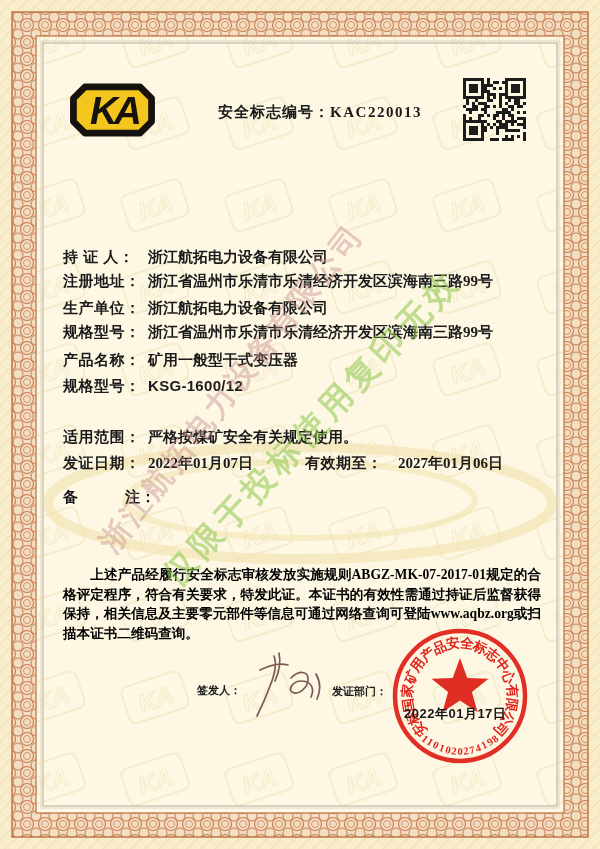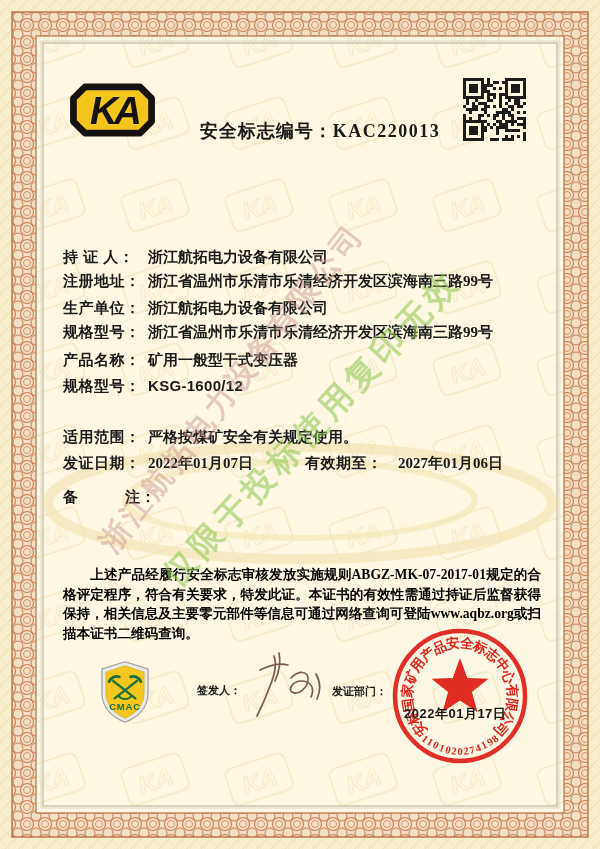--- a/index.html
+++ b/index.html
@@ -1,21 +1,21 @@
 <!DOCTYPE html>
 <html><head>
 <meta charset="utf-8">
 <style>
   html,body{margin:0;padding:0;background:#e9e2cf;}
   .page{position:relative;width:600px;height:849px;margin:0 auto;overflow:hidden;
         background:#f8eecb;font-family:"Liberation Sans",sans-serif;color:#1a1a1a;}
   .bg-svg{position:absolute;left:0;top:0;z-index:0;}
   .content{position:absolute;inset:0;z-index:2;}
   .certno{position:absolute;left:160px;top:103px;width:320px;text-align:center;
-          font-size:18px;font-weight:bold;letter-spacing:1px;margin-top:16px;}
+          font-size:15px;font-weight:bold;letter-spacing:1px;}
   .certno .num{font-family:"Liberation Serif",serif;font-weight:bold;letter-spacing:1.5px;}
   .title{position:absolute;left:0;top:177px;width:100%;text-align:center;
          font-family:"Liberation Serif",serif;font-weight:900;font-size:31px;letter-spacing:2px;color:#131313;}
   .row{position:absolute;left:63px;right:56px;display:flex;align-items:baseline;line-height:17px;}
   .flabel{flex:0 0 85px;font-weight:bold;font-size:15px;letter-spacing:.5px;white-space:nowrap;}
   .flabel.wide{flex:0 0 184px;}
   .fvalue{font-family:"Liberation Serif",serif;font-weight:bold;font-size:15px;white-space:nowrap;}
   .fvalue.latin{font-family:"Liberation Sans",sans-serif;font-weight:bold;letter-spacing:.3px;}
   .dates-row{position:absolute;left:63px;top:454px;right:56px;height:18px;}
   .dates-row span{position:absolute;white-space:nowrap;}
@@ -362,34 +362,20 @@
       <span class="fvalue" style="left:335px">2027年01月06日</span>
     </div>
 
     <div class="row" style="top:488px">
       <span class="flabel">备　　　注：</span>
       <span class="fvalue"></span>
     </div>
 
     <div class="para">上述产品经履行安全标志审核发放实施规则ABGZ-MK-07-2017-01规定的合格评定程序，符合有关要求，特发此证。本证书的有效性需通过持证后监督获得保持，相关信息及主要零元部件等信息可通过网络查询可登陆www.aqbz.org或扫描本证书二维码查询。</div>
 
-    <div class="cmac">
-      <svg width="58" height="62" viewBox="0 0 64 78">
-        <path d="M32 1 L61 10 V40 C61 59 48 71 32 77 C16 71 3 59 3 40 V10 Z" fill="#e9e9e9" stroke="#9d9d9d" stroke-width="1.5"></path>
-        <path d="M32 6 L56 14 V40 C56 56 45 66 32 72 C19 66 8 56 8 40 V14 Z" fill="#f5c71e" stroke="#cfa40a" stroke-width="0.8"></path>
-        <g stroke="#1e6f3c" fill="none" stroke-linecap="round">
-          <path d="M17 25 L45 47" stroke-width="3"></path>
-          <path d="M47 25 L19 47" stroke-width="3"></path>
-          <path d="M12 26 C15 20 21 18 25 20" stroke-width="3.5"></path>
-          <path d="M52 26 C49 20 43 18 39 20" stroke-width="3.5"></path>
-          <path d="M24 44 a9 7 0 0 0 16 0" stroke-width="2.5"></path>
-        </g>
-        <text x="32" y="62" text-anchor="middle" font-size="12" font-weight="bold" fill="#1e6f3c" letter-spacing="1" font-family="Liberation Sans, sans-serif">CMAC</text>
-      </svg>
-    </div>
 
     <div class="foot-label" style="left:197px;top:683px">签发人：</div>
     <div class="foot-label" style="left:332px;top:684px">发证部门：</div>
 
     <div class="sig">
       <svg width="80" height="72" viewBox="0 0 80 72">
         <g fill="none" stroke="#6e4a44" stroke-width="1.7" stroke-linecap="round" opacity="0.9">
           <path d="M26 6 C29 14 27 24 22 36 C18 47 13 58 9 66"></path>
           <path d="M12 20 C22 15 33 13 40 15"></path>
           <path d="M31 3 C33 12 31 22 27 31"></path>

